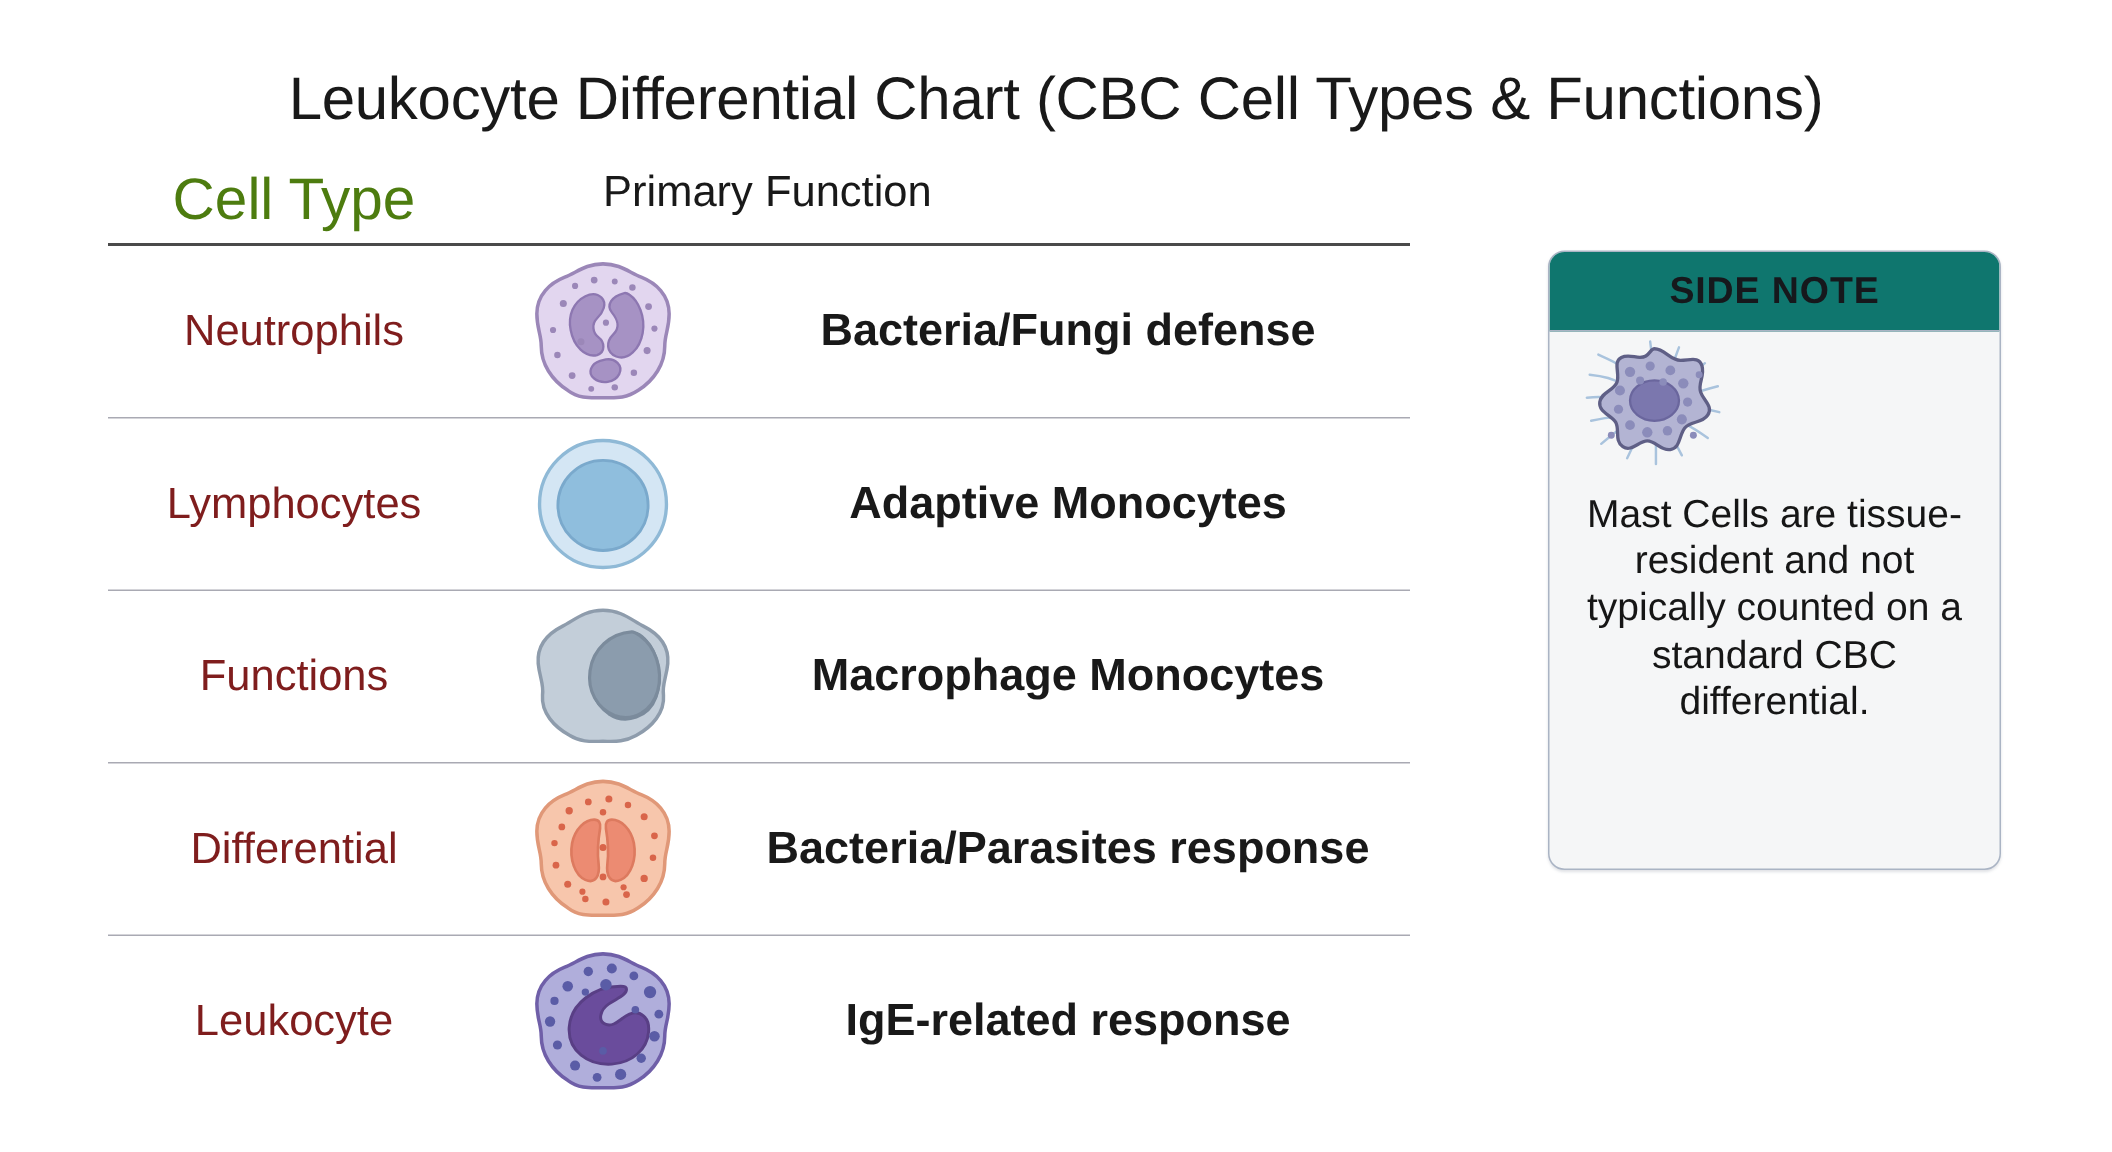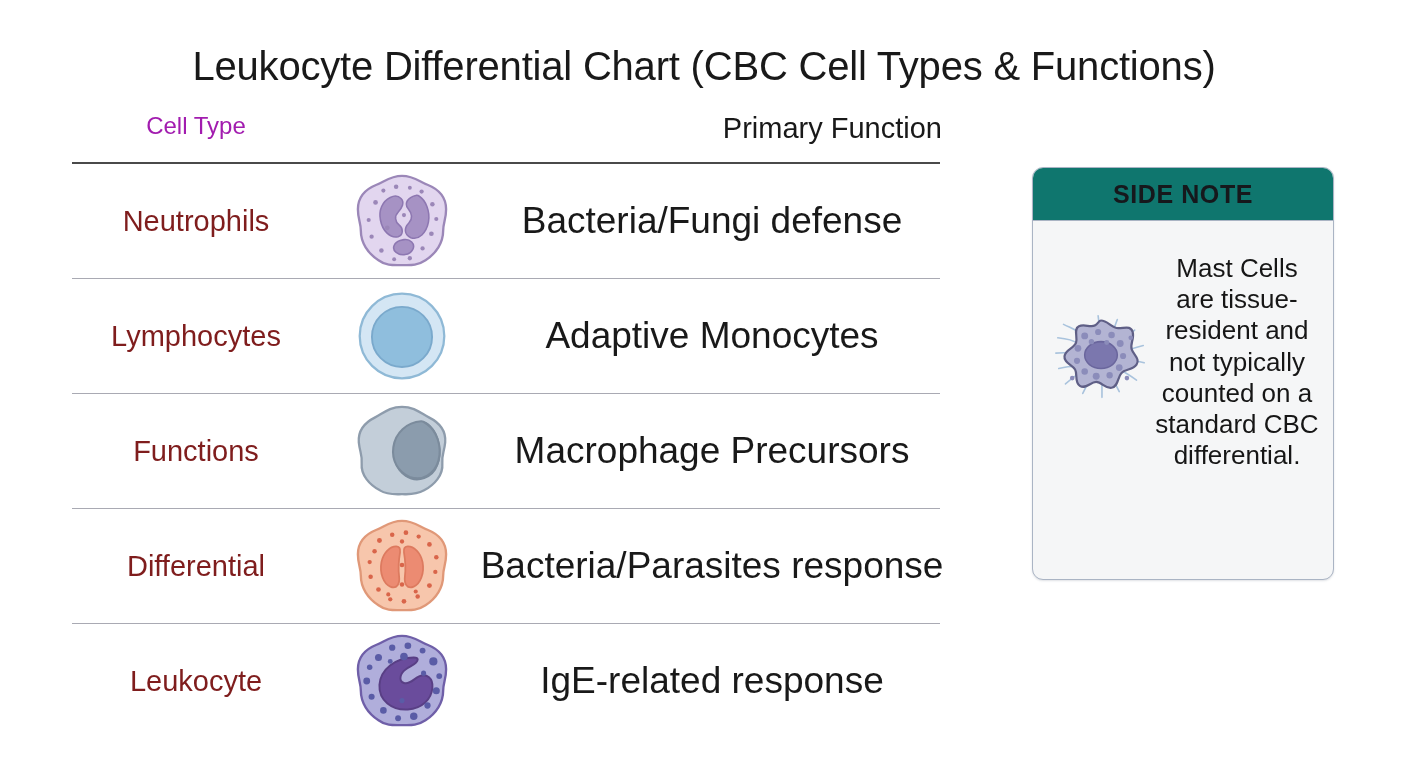--- a/index.html
+++ b/index.html
@@ -40,29 +40,29 @@
   .t-head {
     position: relative;
     height: 50px;
   }
   .th-cell-type {
     position: absolute;
     left: 0;
     top: 0;
     width: 248px;
     text-align: center;
-    font-size: 24px;
-    color: #a21caf;
+    font-size: 39px;
+    color: #4d7c0f;
   }
   .th-primary-func {
     position: absolute;
     left: 330px;
     top: 0;
     width: 540px;
-    text-align: right;
+    text-align: left;
     font-size: 29px;
     color: #191919;
   }
   .rule-head {
     height: 0;
     border-top: 2px solid #4a4a4a;
   }
   .rule-row {
     height: 0;
     border-top: 1.5px solid #a9aab3;
@@ -97,23 +97,24 @@
   }
   .cell-func {
     position: absolute;
     left: 412px;
     top: 0;
     width: 456px;
     height: 114px;
     display: flex;
     align-items: center;
     justify-content: center;
-    font-size: 37px;
+    font-size: 30px;
     color: #191919;
     white-space: nowrap;
+    font-weight: bold;
   }
 
   
   .side-note {
     position: absolute;
     left: 1032px;
     top: 167px;
     width: 302px;
     height: 413px;
     border: 1.5px solid #aab4c4;
@@ -129,24 +130,23 @@
     border-bottom: 1.5px solid #aab4c4;
     display: flex;
     align-items: center;
     justify-content: center;
     font-size: 25px;
     font-weight: bold;
     letter-spacing: 0.6px;
     color: #16181c;
   }
   .side-note-body {
-    padding: 22px 14px 10px 14px;
-    display: flex;
-    flex-direction: row;
-    align-items: center;
+    padding: 0 14px 10px 14px;
+    display: flex;
+    flex-direction: column;
   }
   .side-note-art {
     width: 112px;
     height: 96px;
     display: flex;
     align-items: center;
     justify-content: center;
   }
   .side-note-text {
     margin-top: 10px;
@@ -217,21 +217,21 @@
     <div class="cell-name">Functions</div>
     <div class="cell-art">
       <svg width="96" height="96" viewBox="0 0 100 100">
         <path d="M50 4 C63 4 70 11 78 15 C88 20 96 28 95 41 C94 51 91 55 92 63 C93 75 84 85 73 91 C64 96 57 95 50 95 C43 95 35 96 27 91 C16 85 7 75 8 63 C9 55 6 51 5 41 C4 28 12 20 22 15 C30 11 37 4 50 4 Z" fill="#c3ced9" stroke="#8e9cac" stroke-width="2.4"></path>
         <path d="M72 20 C58 21 46 31 43 45 C40 57 44 69 54 76 C66 84 82 78 87 64 C92 50 88 33 79 24 C76.5 21.5 74.5 19.9 72 20 Z
                  M64 30 C55 33 49 41 49 50 C49 46 52 43 56 42 C60 41 63 37 62 33 Z" fill="#8b9cad" stroke="#7b8b9c" stroke-width="2" fill-rule="evenodd"></path>
         <path d="M70 19 C55 20 43 31 41 46 C39 60 46 72 58 77 C71 82 84 74 88 60 C92 45 86 29 76 22 C74 20.6 72 18.9 70 19 Z" fill="#8b9cad" stroke="#7b8b9c" stroke-width="2.2"></path>
         <path d="M41 46 C39 60 46 72 58 77 C46 76 37 66 36 54 C35 44 40 35 48 30 C43 34 41.5 40 41 46 Z" fill="#c3ced9" opacity="0"></path>
       </svg>
     </div>
-    <div class="cell-func">Macrophage Precursors</div>
+    <div class="cell-func">Macrophage Monocytes</div>
   </div>
   <div class="rule-row"></div>
 
   <div class="t-row">
     <div class="cell-name">Differential</div>
     <div class="cell-art">
       <svg width="98" height="98" viewBox="0 0 100 100">
         <path d="M50 4 C62 4 68 10 76 13 C86 17 95 25 95 38 C95 48 92 52 92 60 C92 72 85 83 74 90 C65 96 58 95 50 95 C42 95 34 96 26 90 C15 83 8 72 8 60 C8 52 5 48 5 38 C5 25 14 17 24 13 C32 10 38 4 50 4 Z" fill="#f7c6ac" stroke="#e09878" stroke-width="2.4"></path>
         <path d="M44 30 C38 30 31 36 29 46 C27 57 31 68 38 71 C45 74 48 68 47 60 C46 52 47 42 48 36 C48.6 32 47 30 44 30 Z" fill="#ec8b72" stroke="#dd7a5f" stroke-width="1.8"></path>
         <path d="M56 30 C62 30 69 36 71 46 C73 57 69 68 62 71 C55 74 52 68 53 60 C54 52 53 42 52 36 C51.4 32 53 30 56 30 Z" fill="#ec8b72" stroke="#dd7a5f" stroke-width="1.8"></path>

